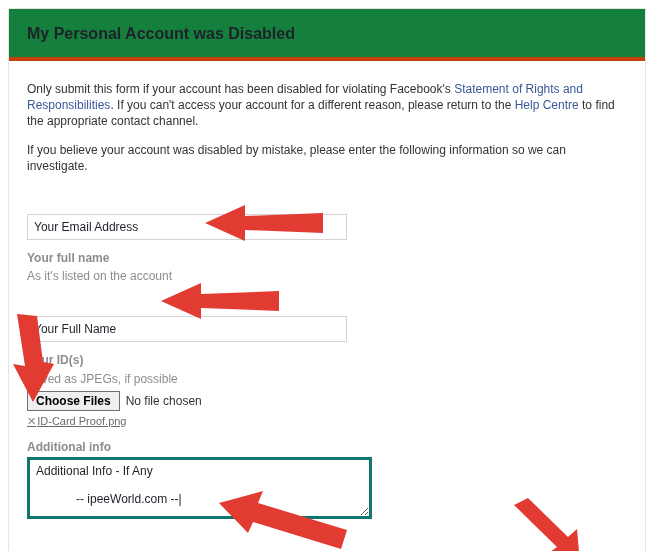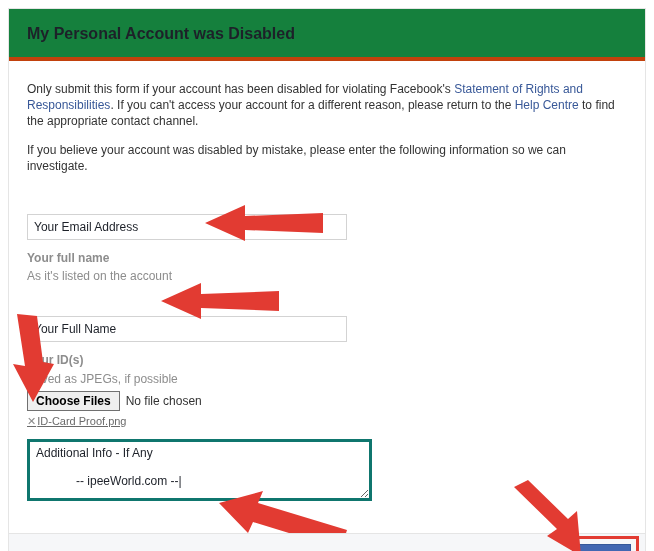--- a/index.html
+++ b/index.html
@@ -165,20 +165,21 @@
       </div>
       <div class="file-chosen">
         <span class="x">✕</span><span>ID-Card Proof.png</span>
       </div>
       <svg class="arrow" style="left:-24px;top:-40px;" width="54" height="90" viewBox="0 0 54 90">
         <polygon fill="#e23b32" points="30,90 10,52 22,54 14,2 34,4 40,50 51,52"></polygon>
       </svg>
     </div>
 
     <div class="field-group">
+      <div class="field-label">Additional info</div>
       <textarea class="textarea" style="">Additional Info - If Any
 
             -- ipeeWorld.com --|</textarea>
       <svg class="arrow" style="left:192px;top:52px;" width="130" height="60" viewBox="0 0 130 60">
         <polygon fill="#e23b32" points="0,12 44,0 39,12 128,39 122,58 34,31 29,42"></polygon>
       </svg>
     </div>
 
   </div>
 

